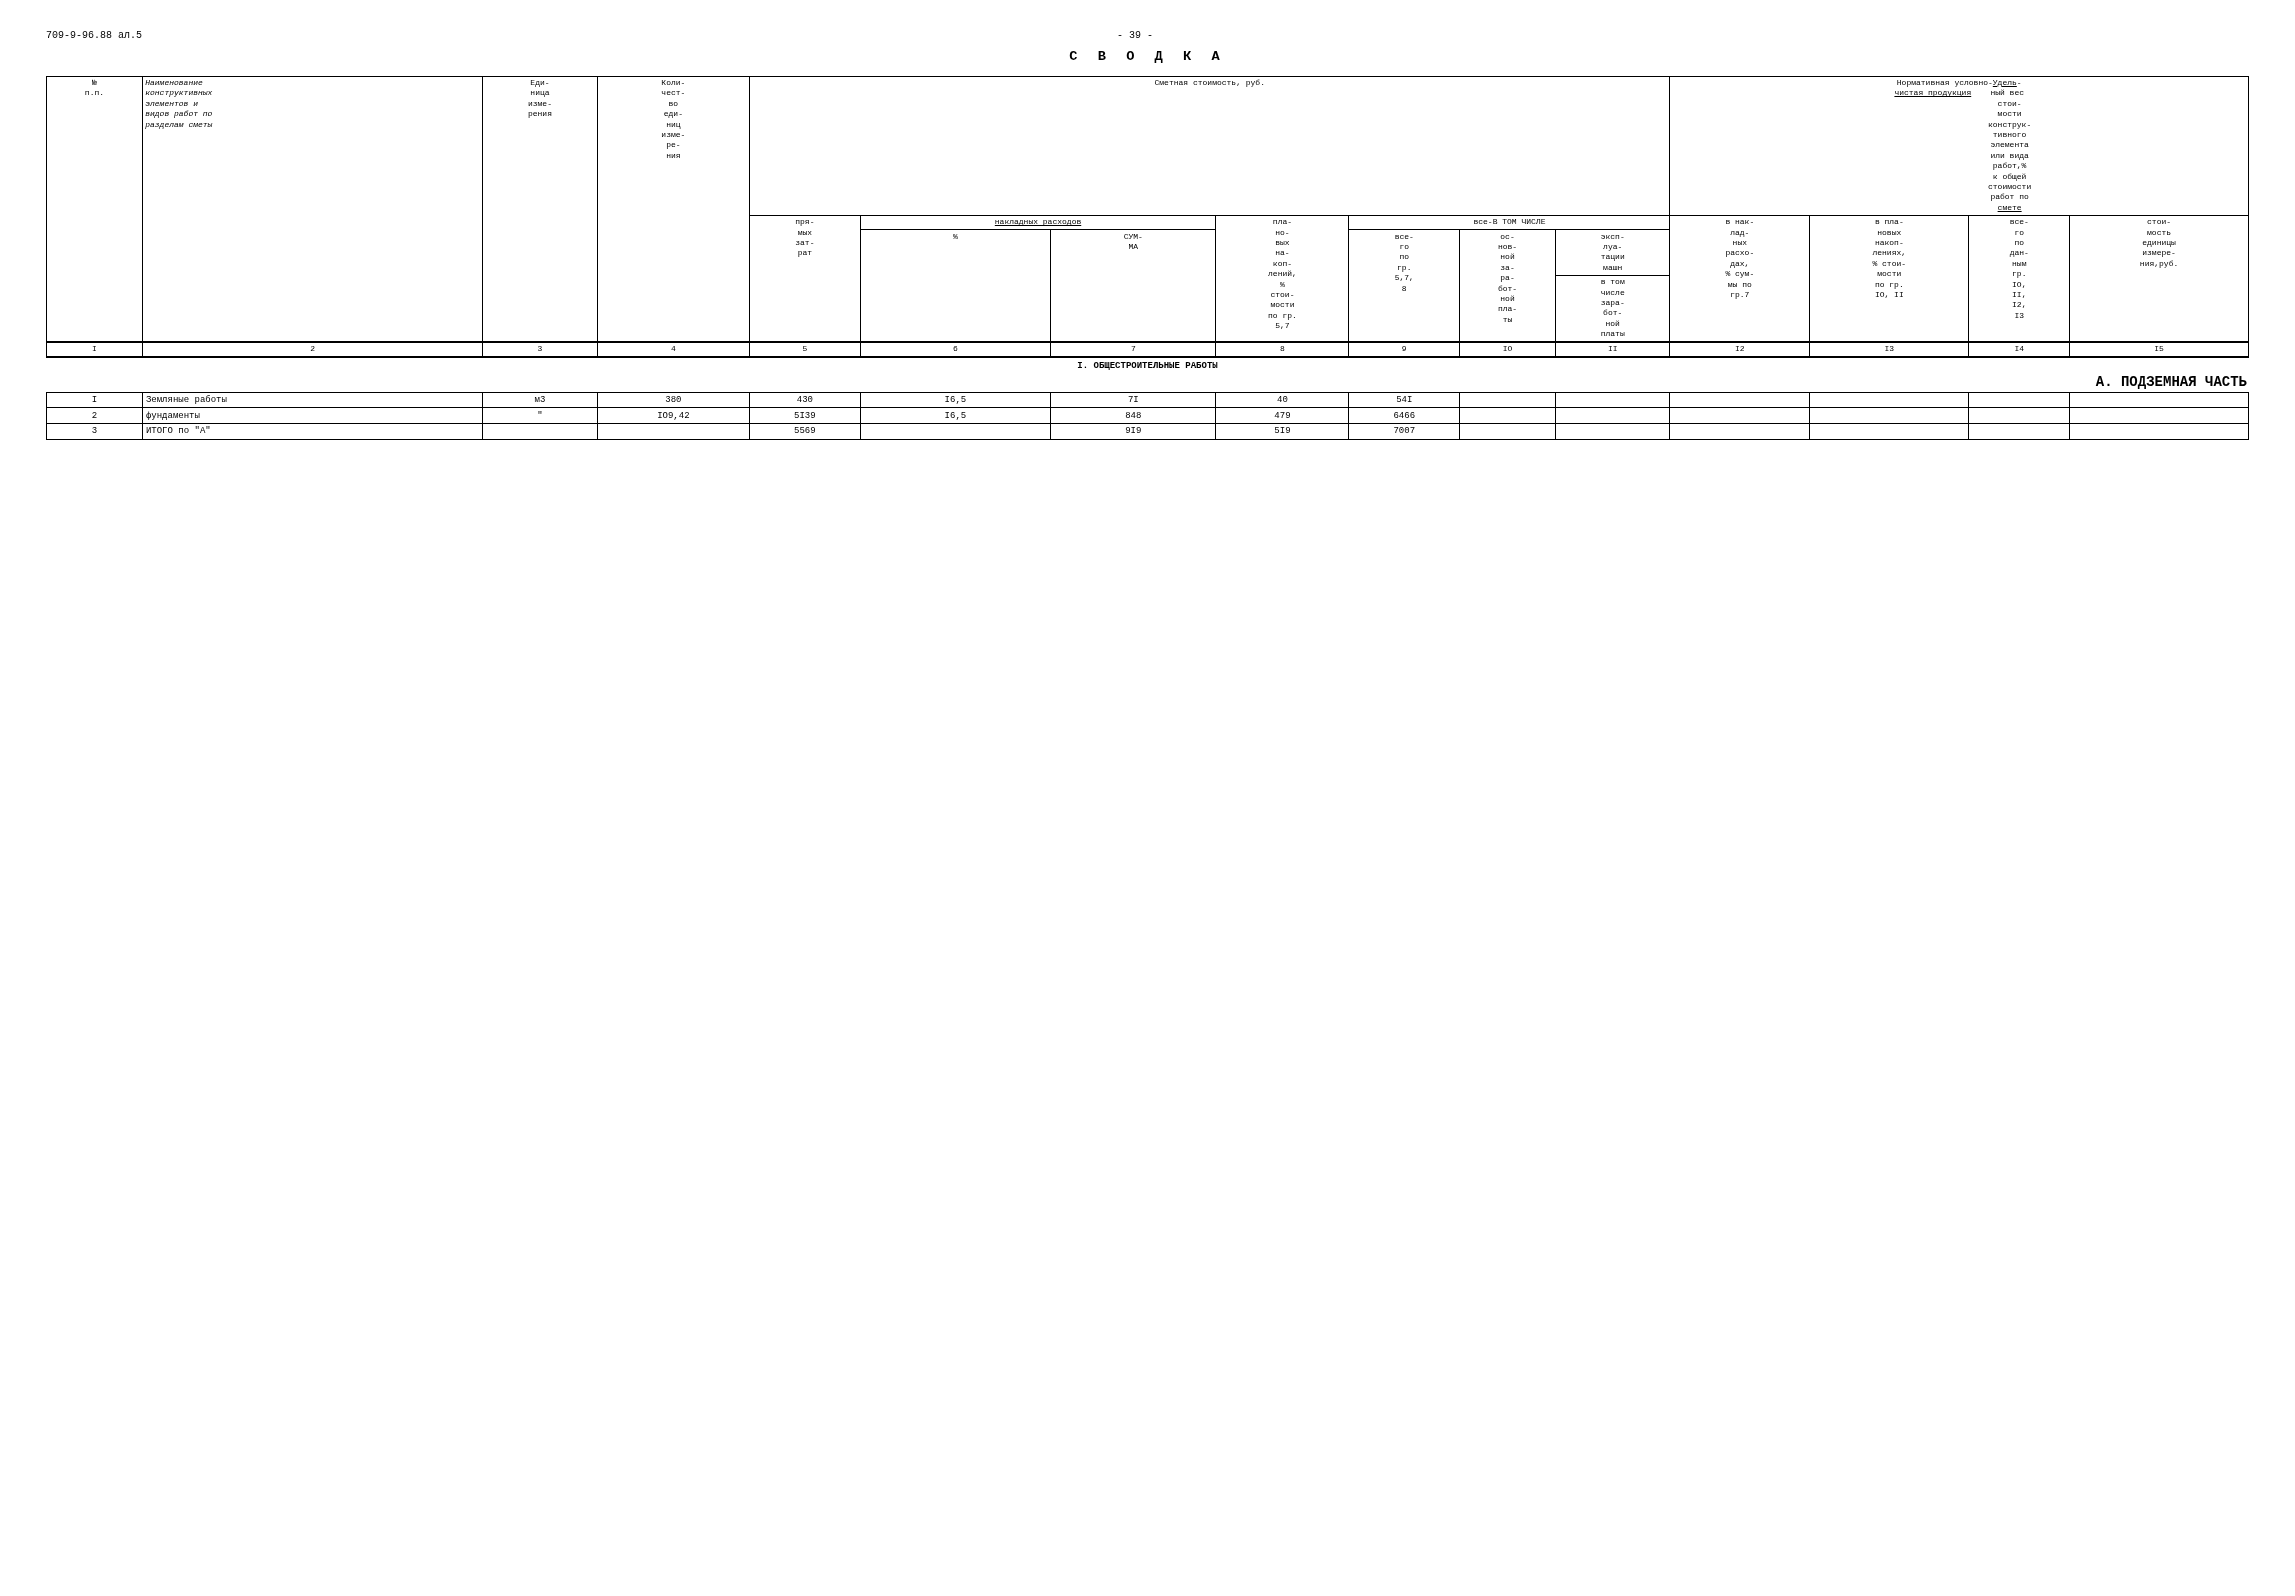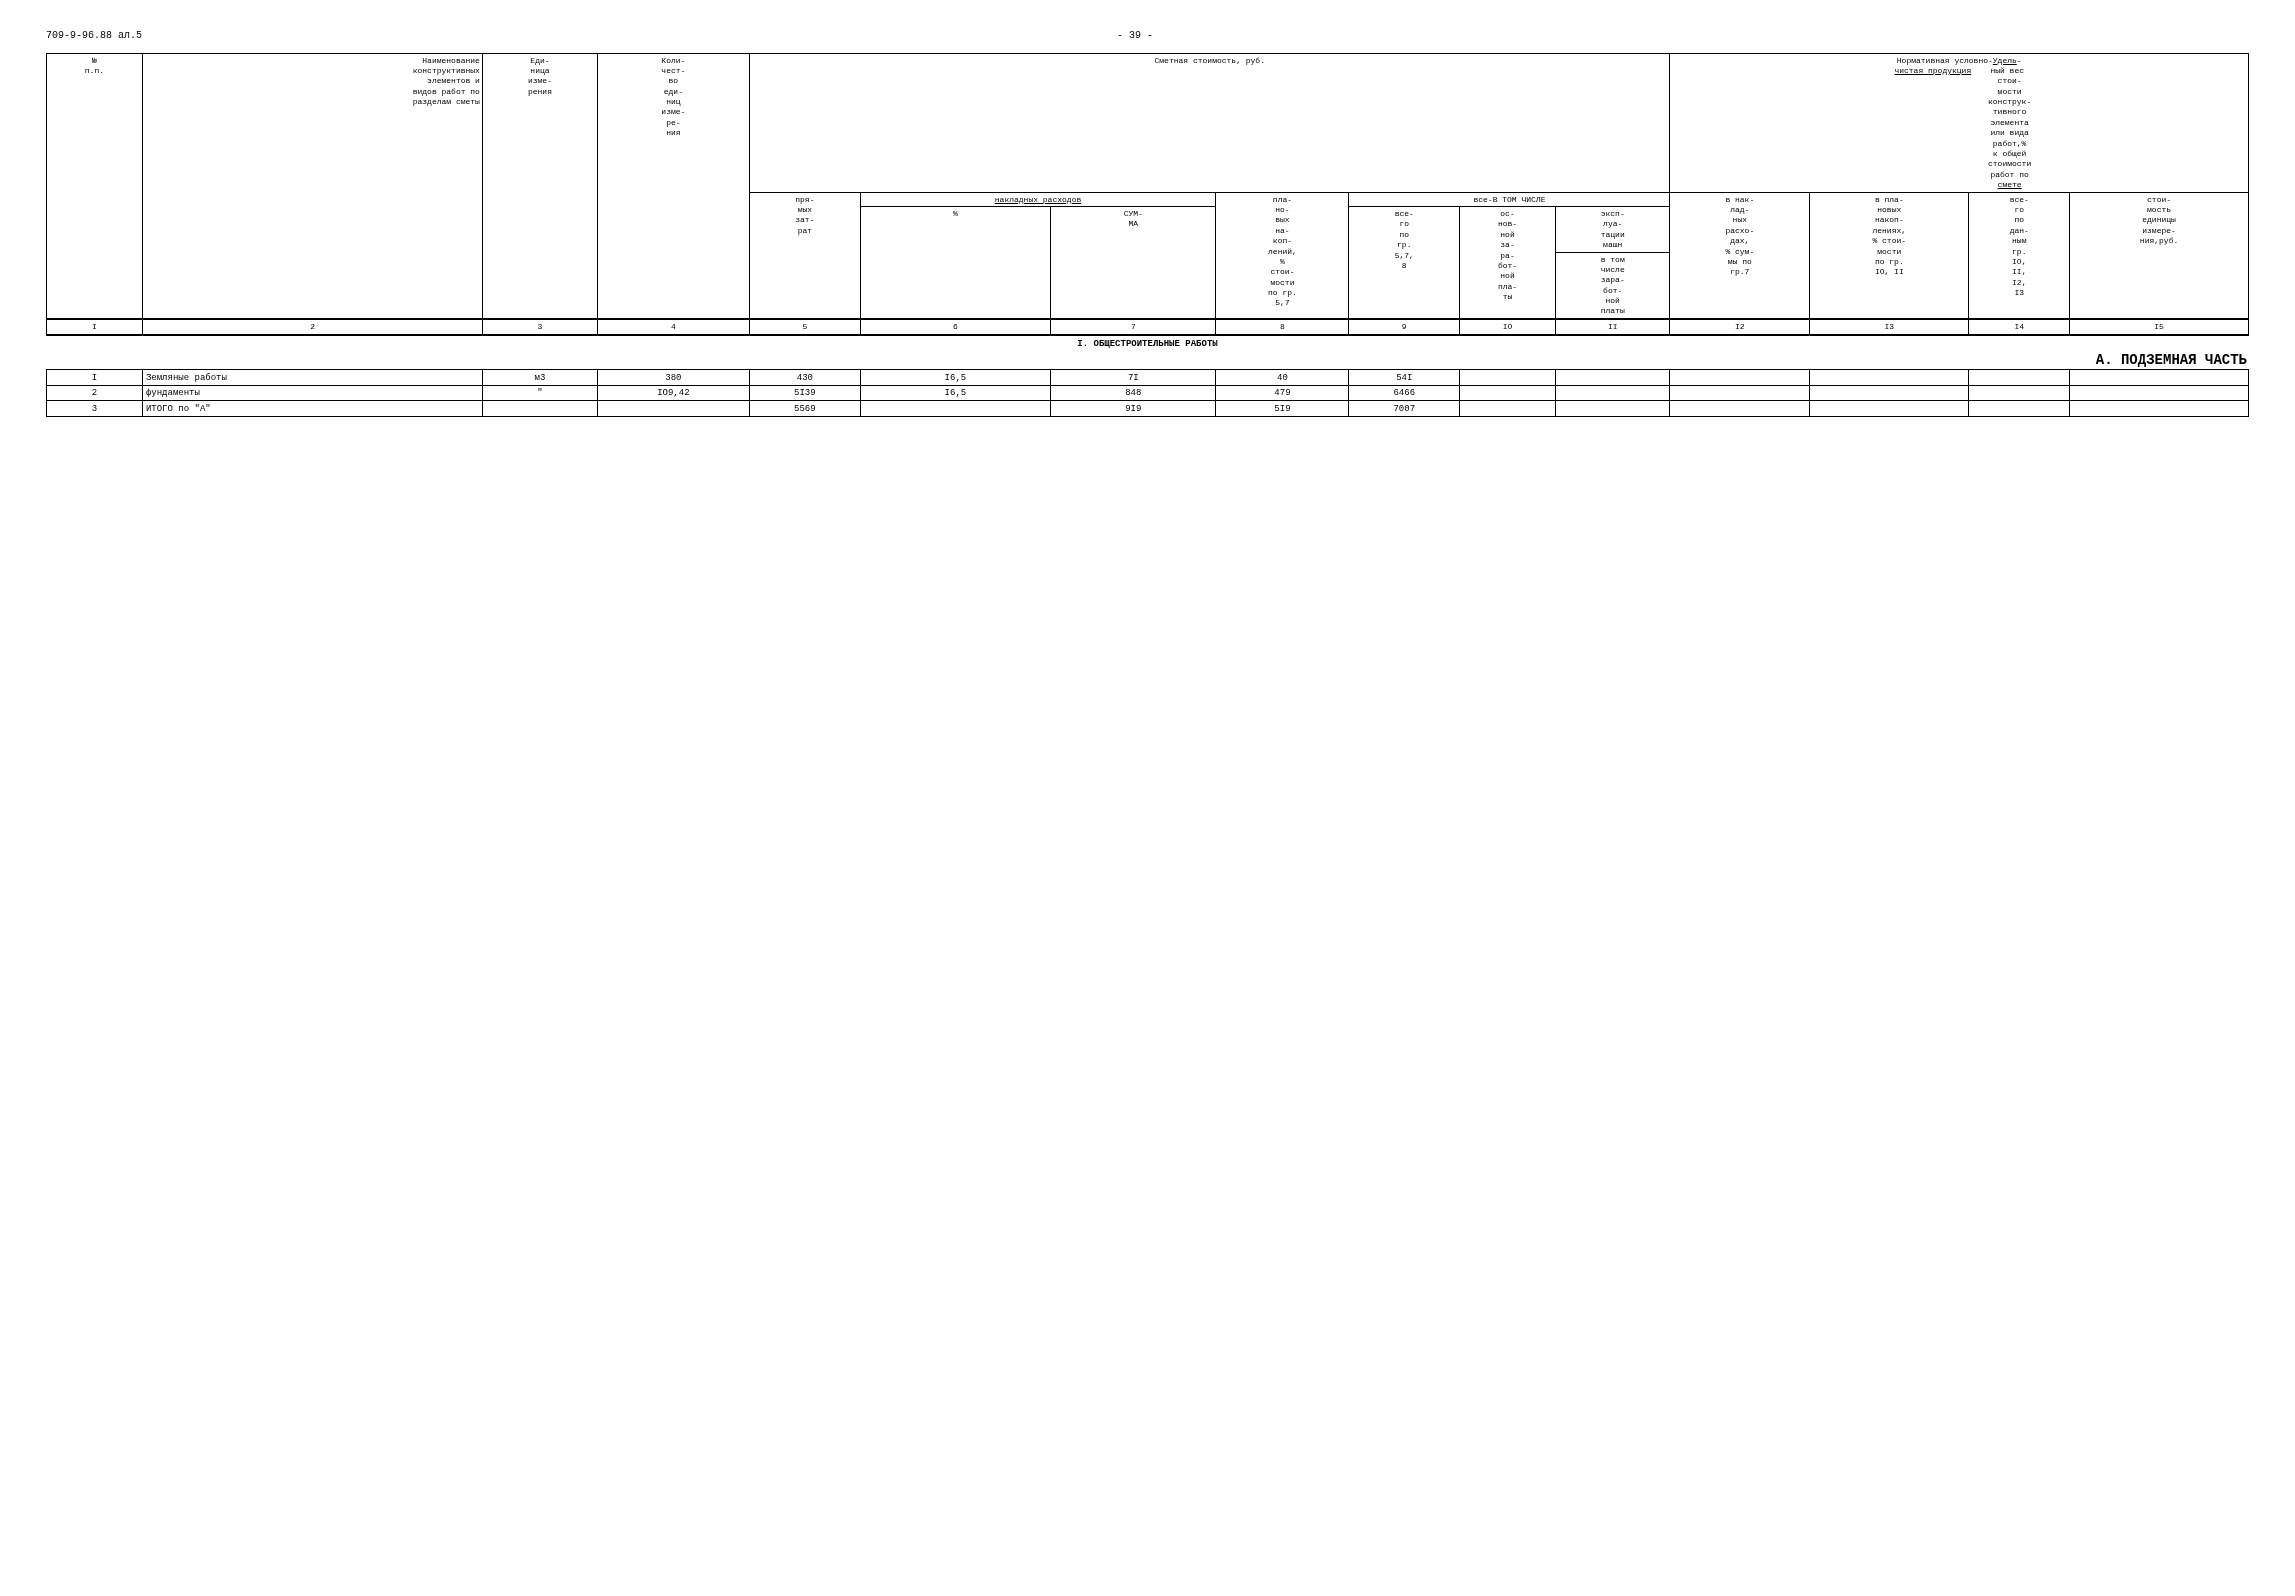--- a/index.html
+++ b/index.html
@@ -93,30 +93,31 @@
 </head>
 <body>
 
 <div class="doc-header">
   <div class="doc-id">709-9-96.88 ал.5</div>
   <div class="page-number">- 39 -</div>
   <div style="width: 121px;"></div>
 </div>
 
 <div class="title-block">
+  <div class="title-main">С В О Д К А</div>
 </div>
 
 <div class="table-container">
   <table>
 
     <thead>
 
       <tr class="header-row">
         <td rowspan="4">№<br>п.п.</td>
-        <td rowspan="4" style="text-align:right;">Наименование<br>конструктивных<br>элементов и<br>видов работ по<br>разделам сметы</td>
+        <td rowspan="4" style="text-align:left;font-style:italic;">Наименование<br>конструктивных<br>элементов и<br>видов работ по<br>разделам сметы</td>
         <td rowspan="4">Еди-<br>ница<br>изме-<br>рения</td>
         <td rowspan="4">Коли-<br>чест-<br>во<br>еди-<br>ниц<br>изме-<br>ре-<br>ния</td>
         <td colspan="7">Сметная стоимость, руб.</td>
         <td colspan="7">Нормативная условно-<span class="underline-text">Удель</span>-<br><span class="underline-text">чистая продукция</span>&nbsp;&nbsp;&nbsp;&nbsp;ный вес<br>&nbsp;&nbsp;&nbsp;&nbsp;&nbsp;&nbsp;&nbsp;&nbsp;&nbsp;&nbsp;&nbsp;&nbsp;&nbsp;&nbsp;&nbsp;&nbsp;&nbsp;&nbsp;&nbsp;&nbsp;&nbsp;стои-<br>&nbsp;&nbsp;&nbsp;&nbsp;&nbsp;&nbsp;&nbsp;&nbsp;&nbsp;&nbsp;&nbsp;&nbsp;&nbsp;&nbsp;&nbsp;&nbsp;&nbsp;&nbsp;&nbsp;&nbsp;&nbsp;мости<br>&nbsp;&nbsp;&nbsp;&nbsp;&nbsp;&nbsp;&nbsp;&nbsp;&nbsp;&nbsp;&nbsp;&nbsp;&nbsp;&nbsp;&nbsp;&nbsp;&nbsp;&nbsp;&nbsp;&nbsp;&nbsp;конструк-<br>&nbsp;&nbsp;&nbsp;&nbsp;&nbsp;&nbsp;&nbsp;&nbsp;&nbsp;&nbsp;&nbsp;&nbsp;&nbsp;&nbsp;&nbsp;&nbsp;&nbsp;&nbsp;&nbsp;&nbsp;&nbsp;тивного<br>&nbsp;&nbsp;&nbsp;&nbsp;&nbsp;&nbsp;&nbsp;&nbsp;&nbsp;&nbsp;&nbsp;&nbsp;&nbsp;&nbsp;&nbsp;&nbsp;&nbsp;&nbsp;&nbsp;&nbsp;&nbsp;элемента<br>&nbsp;&nbsp;&nbsp;&nbsp;&nbsp;&nbsp;&nbsp;&nbsp;&nbsp;&nbsp;&nbsp;&nbsp;&nbsp;&nbsp;&nbsp;&nbsp;&nbsp;&nbsp;&nbsp;&nbsp;&nbsp;или вида<br>&nbsp;&nbsp;&nbsp;&nbsp;&nbsp;&nbsp;&nbsp;&nbsp;&nbsp;&nbsp;&nbsp;&nbsp;&nbsp;&nbsp;&nbsp;&nbsp;&nbsp;&nbsp;&nbsp;&nbsp;&nbsp;работ,%<br>&nbsp;&nbsp;&nbsp;&nbsp;&nbsp;&nbsp;&nbsp;&nbsp;&nbsp;&nbsp;&nbsp;&nbsp;&nbsp;&nbsp;&nbsp;&nbsp;&nbsp;&nbsp;&nbsp;&nbsp;&nbsp;к общей<br>&nbsp;&nbsp;&nbsp;&nbsp;&nbsp;&nbsp;&nbsp;&nbsp;&nbsp;&nbsp;&nbsp;&nbsp;&nbsp;&nbsp;&nbsp;&nbsp;&nbsp;&nbsp;&nbsp;&nbsp;&nbsp;стоимости<br>&nbsp;&nbsp;&nbsp;&nbsp;&nbsp;&nbsp;&nbsp;&nbsp;&nbsp;&nbsp;&nbsp;&nbsp;&nbsp;&nbsp;&nbsp;&nbsp;&nbsp;&nbsp;&nbsp;&nbsp;&nbsp;работ по<br>&nbsp;&nbsp;&nbsp;&nbsp;&nbsp;&nbsp;&nbsp;&nbsp;&nbsp;&nbsp;&nbsp;&nbsp;&nbsp;&nbsp;&nbsp;&nbsp;&nbsp;&nbsp;&nbsp;&nbsp;&nbsp;<span class="underline-text">смете</span></td>
       </tr>
 
       <tr class="header-row">
         <td rowspan="3">пря-<br>мых<br>зат-<br>рат</td>
         <td colspan="2"><span class="underline-text">накладных расходов</span></td>
         <td rowspan="3">пла-<br>но-<br>вых<br>на-<br>коп-<br>лений,<br>%<br>стои-<br>мости<br>по гр.<br>5,7</td>

